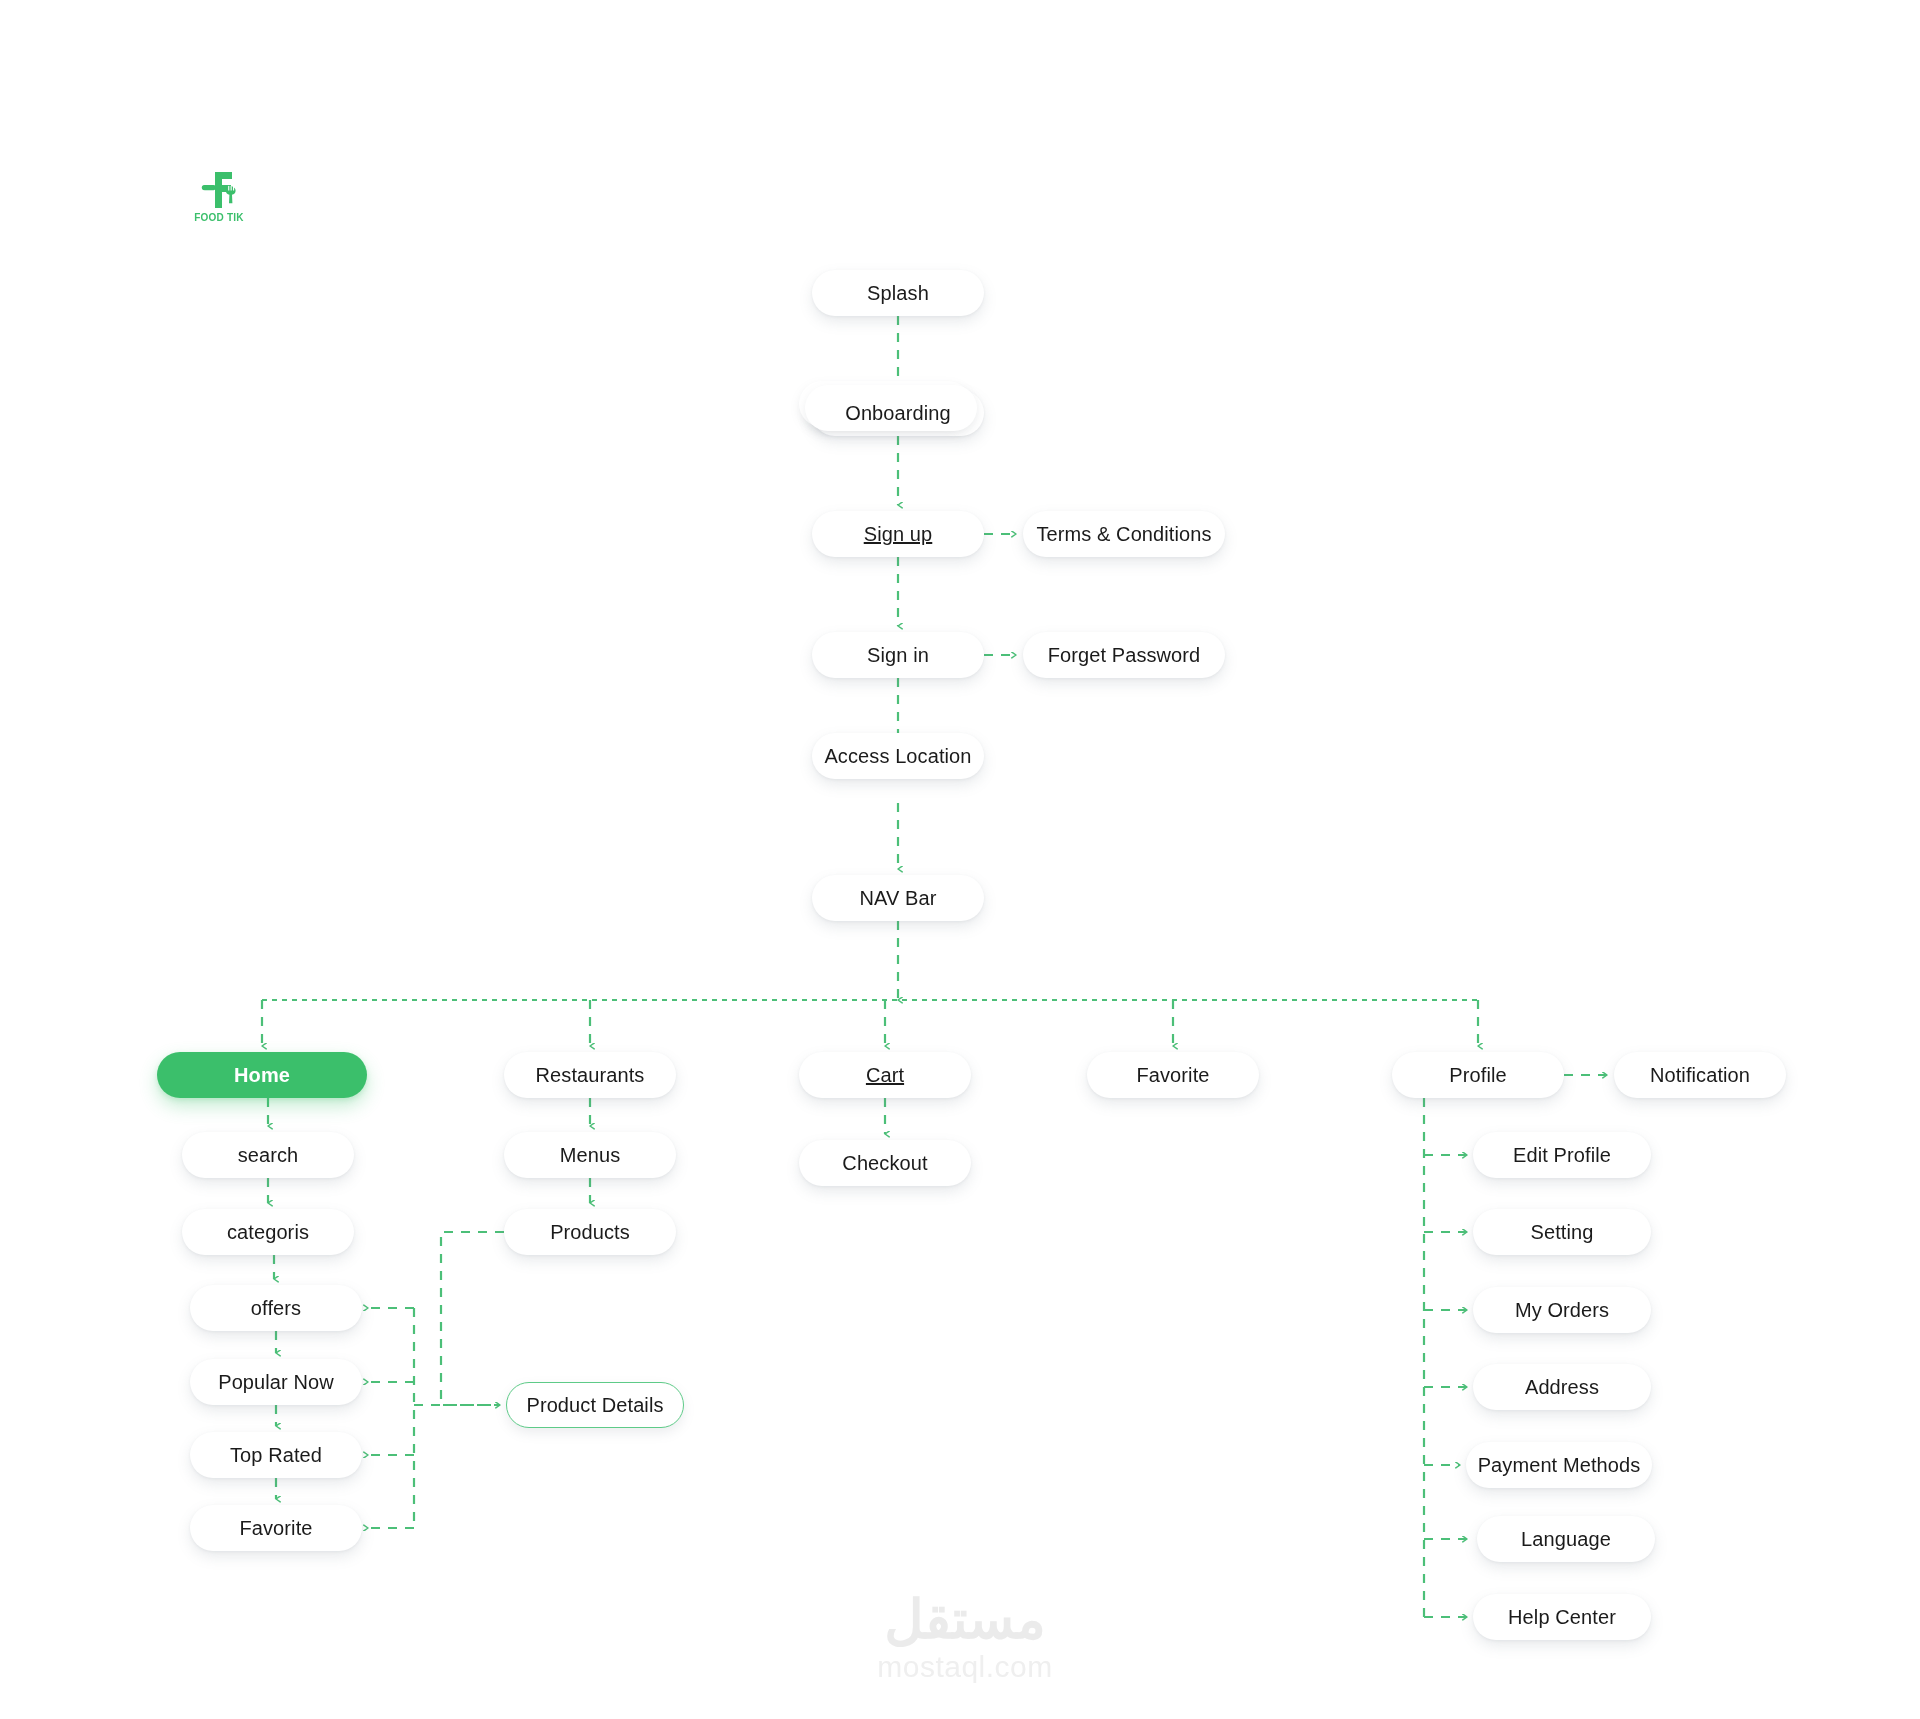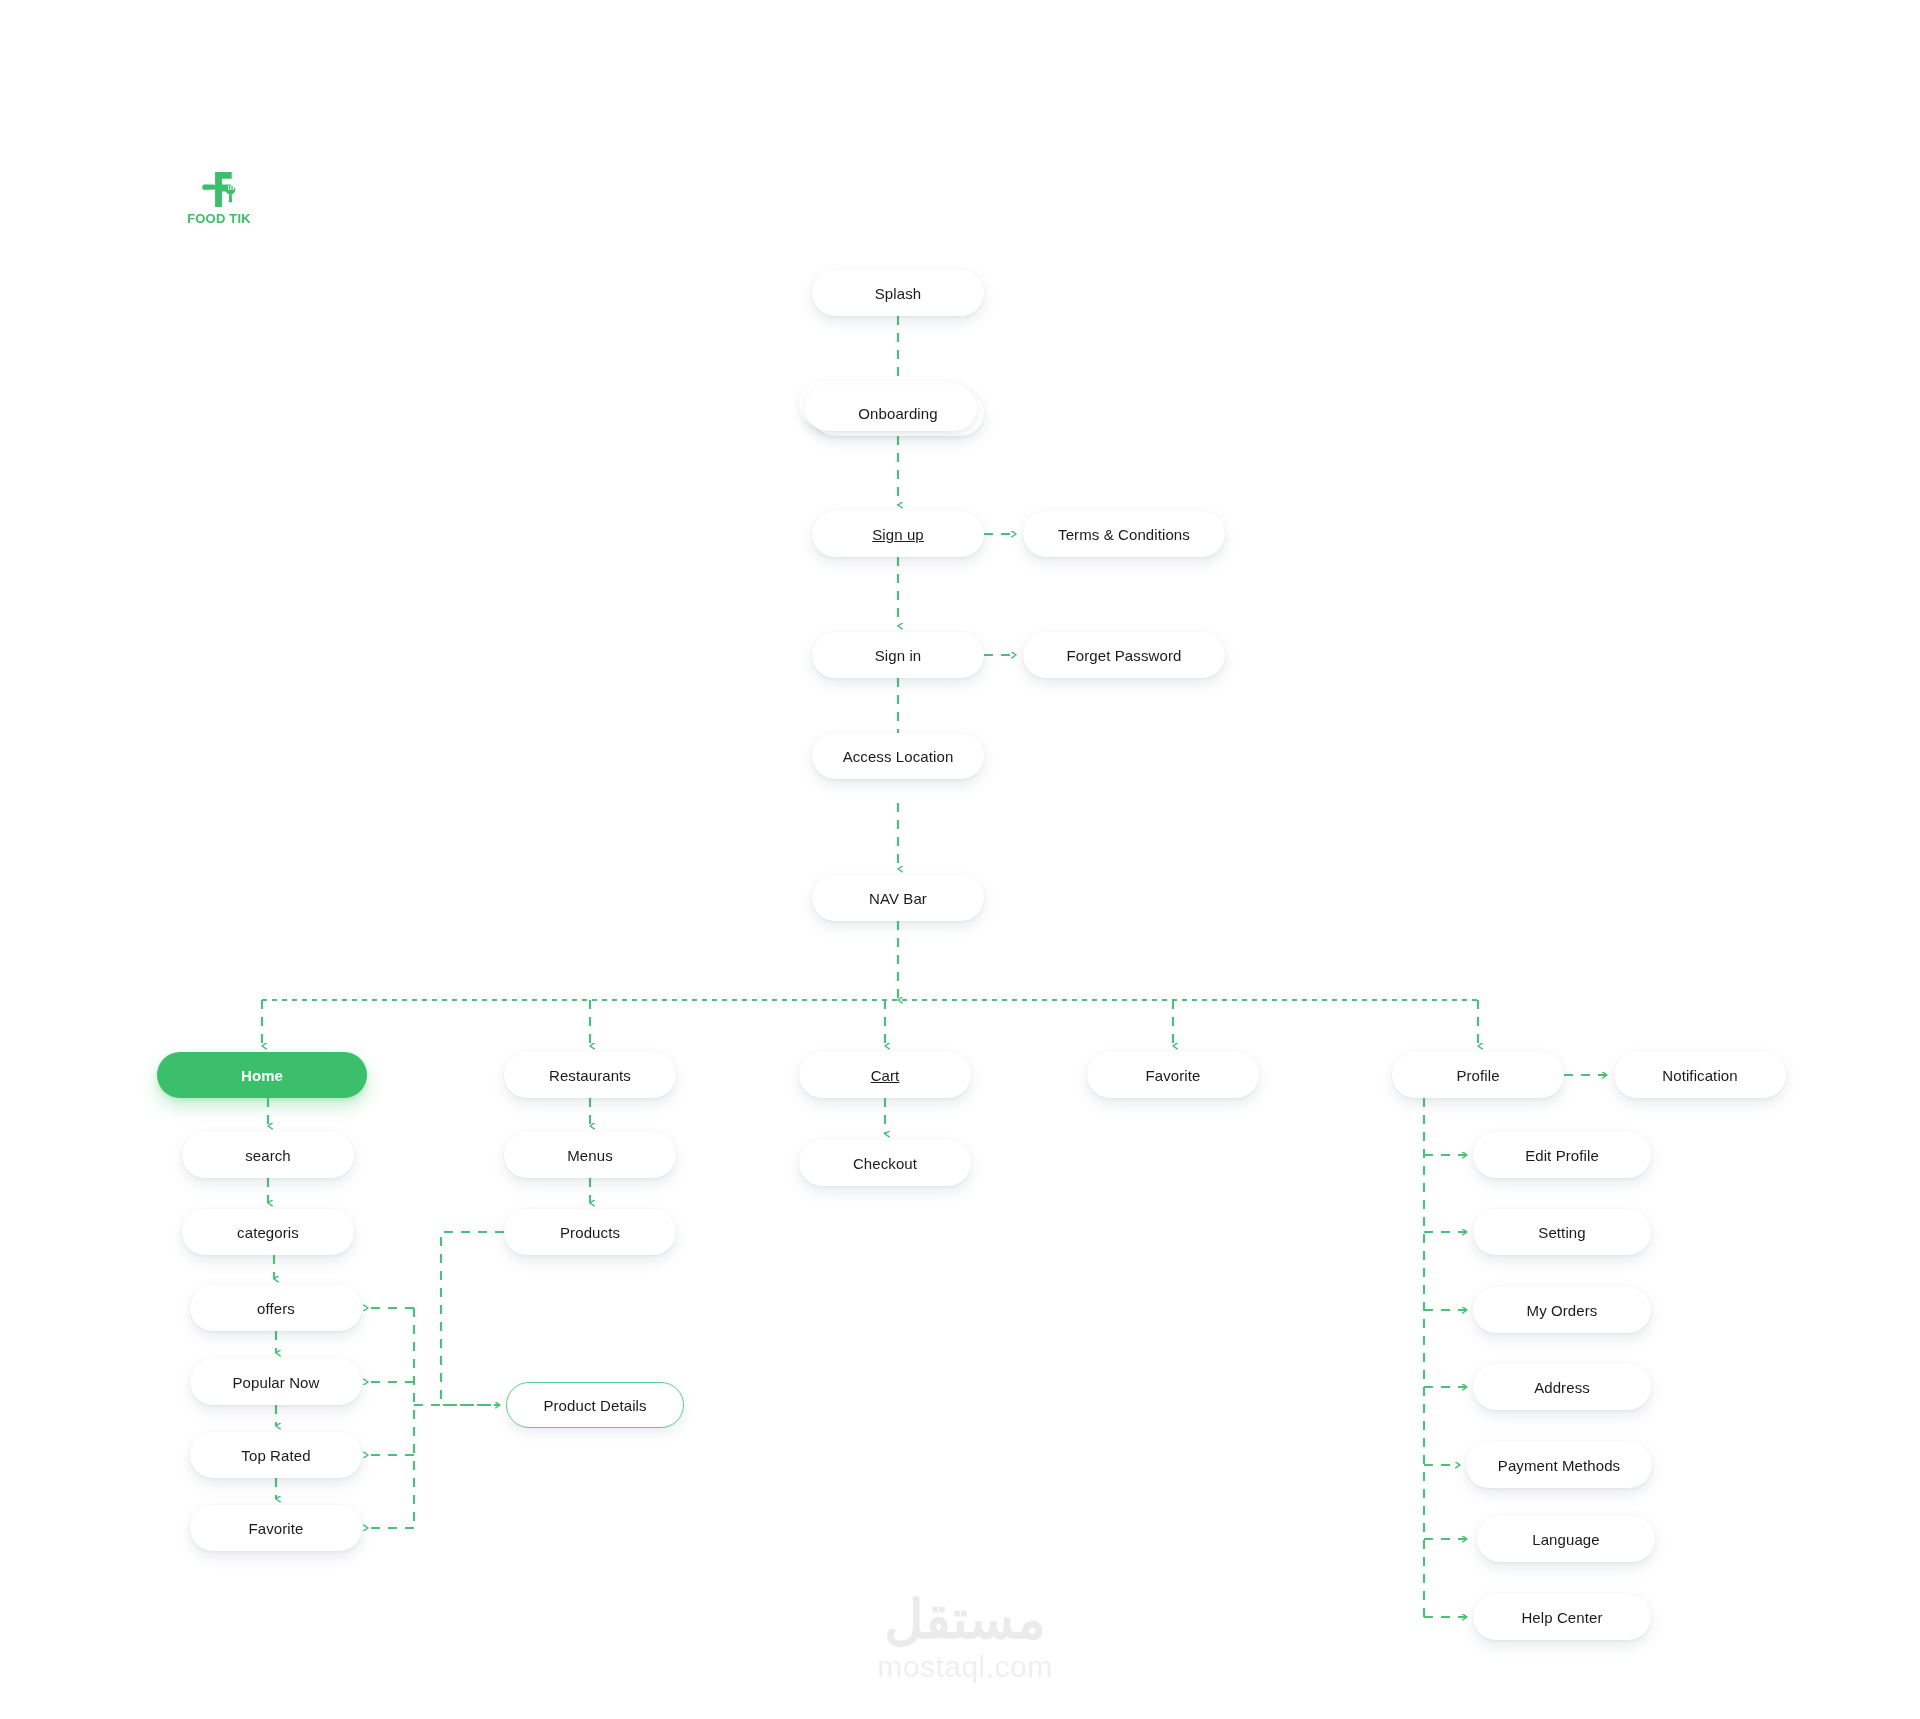--- a/index.html
+++ b/index.html
@@ -29,21 +29,21 @@
   #logo-block {
     width: 46px;
     height: 58px;
     display: flex;
     flex-direction: column;
     align-items: center;
     justify-content: flex-start;
   }
   #logo-mark { display: block; }
   #logo-wordmark {
-    font-size: 13px;
+    font-size: 10px;
     font-weight: 700;
     letter-spacing: .2px;
     color: #3BBF6B;
     margin-top: 2px;
     white-space: nowrap;
   }
   #page-title {
     font-size: 37px;
     font-weight: 700;
     color: #0d0d0d;
@@ -60,21 +60,21 @@
   }
 
   
   .node {
     position: absolute;
     display: flex;
     align-items: center;
     justify-content: center;
     background: #ffffff;
     border-radius: 40px;
-    font-size: 15px;
+    font-size: 20px;
     color: #1b1b1b;
     letter-spacing: .1px;
     text-align: center;
     box-shadow: 0 6px 14px rgba(120,130,140,.16),
                 0 1px 3px rgba(120,130,140,.10);
     z-index: 3;
   }
   .node.accent {
     background: #3BBF6B;
     color: #ffffff;

